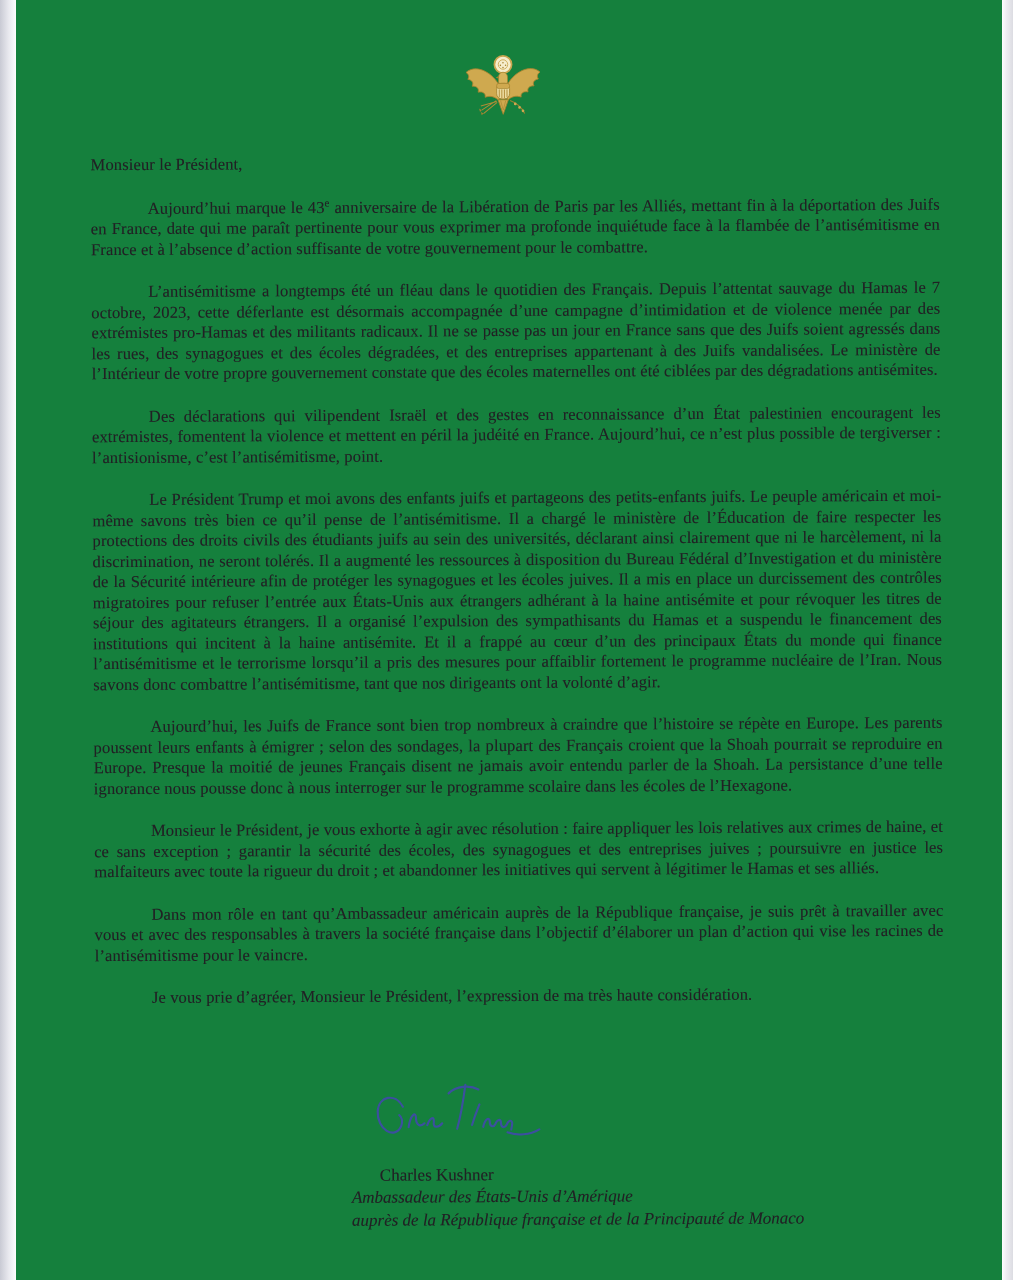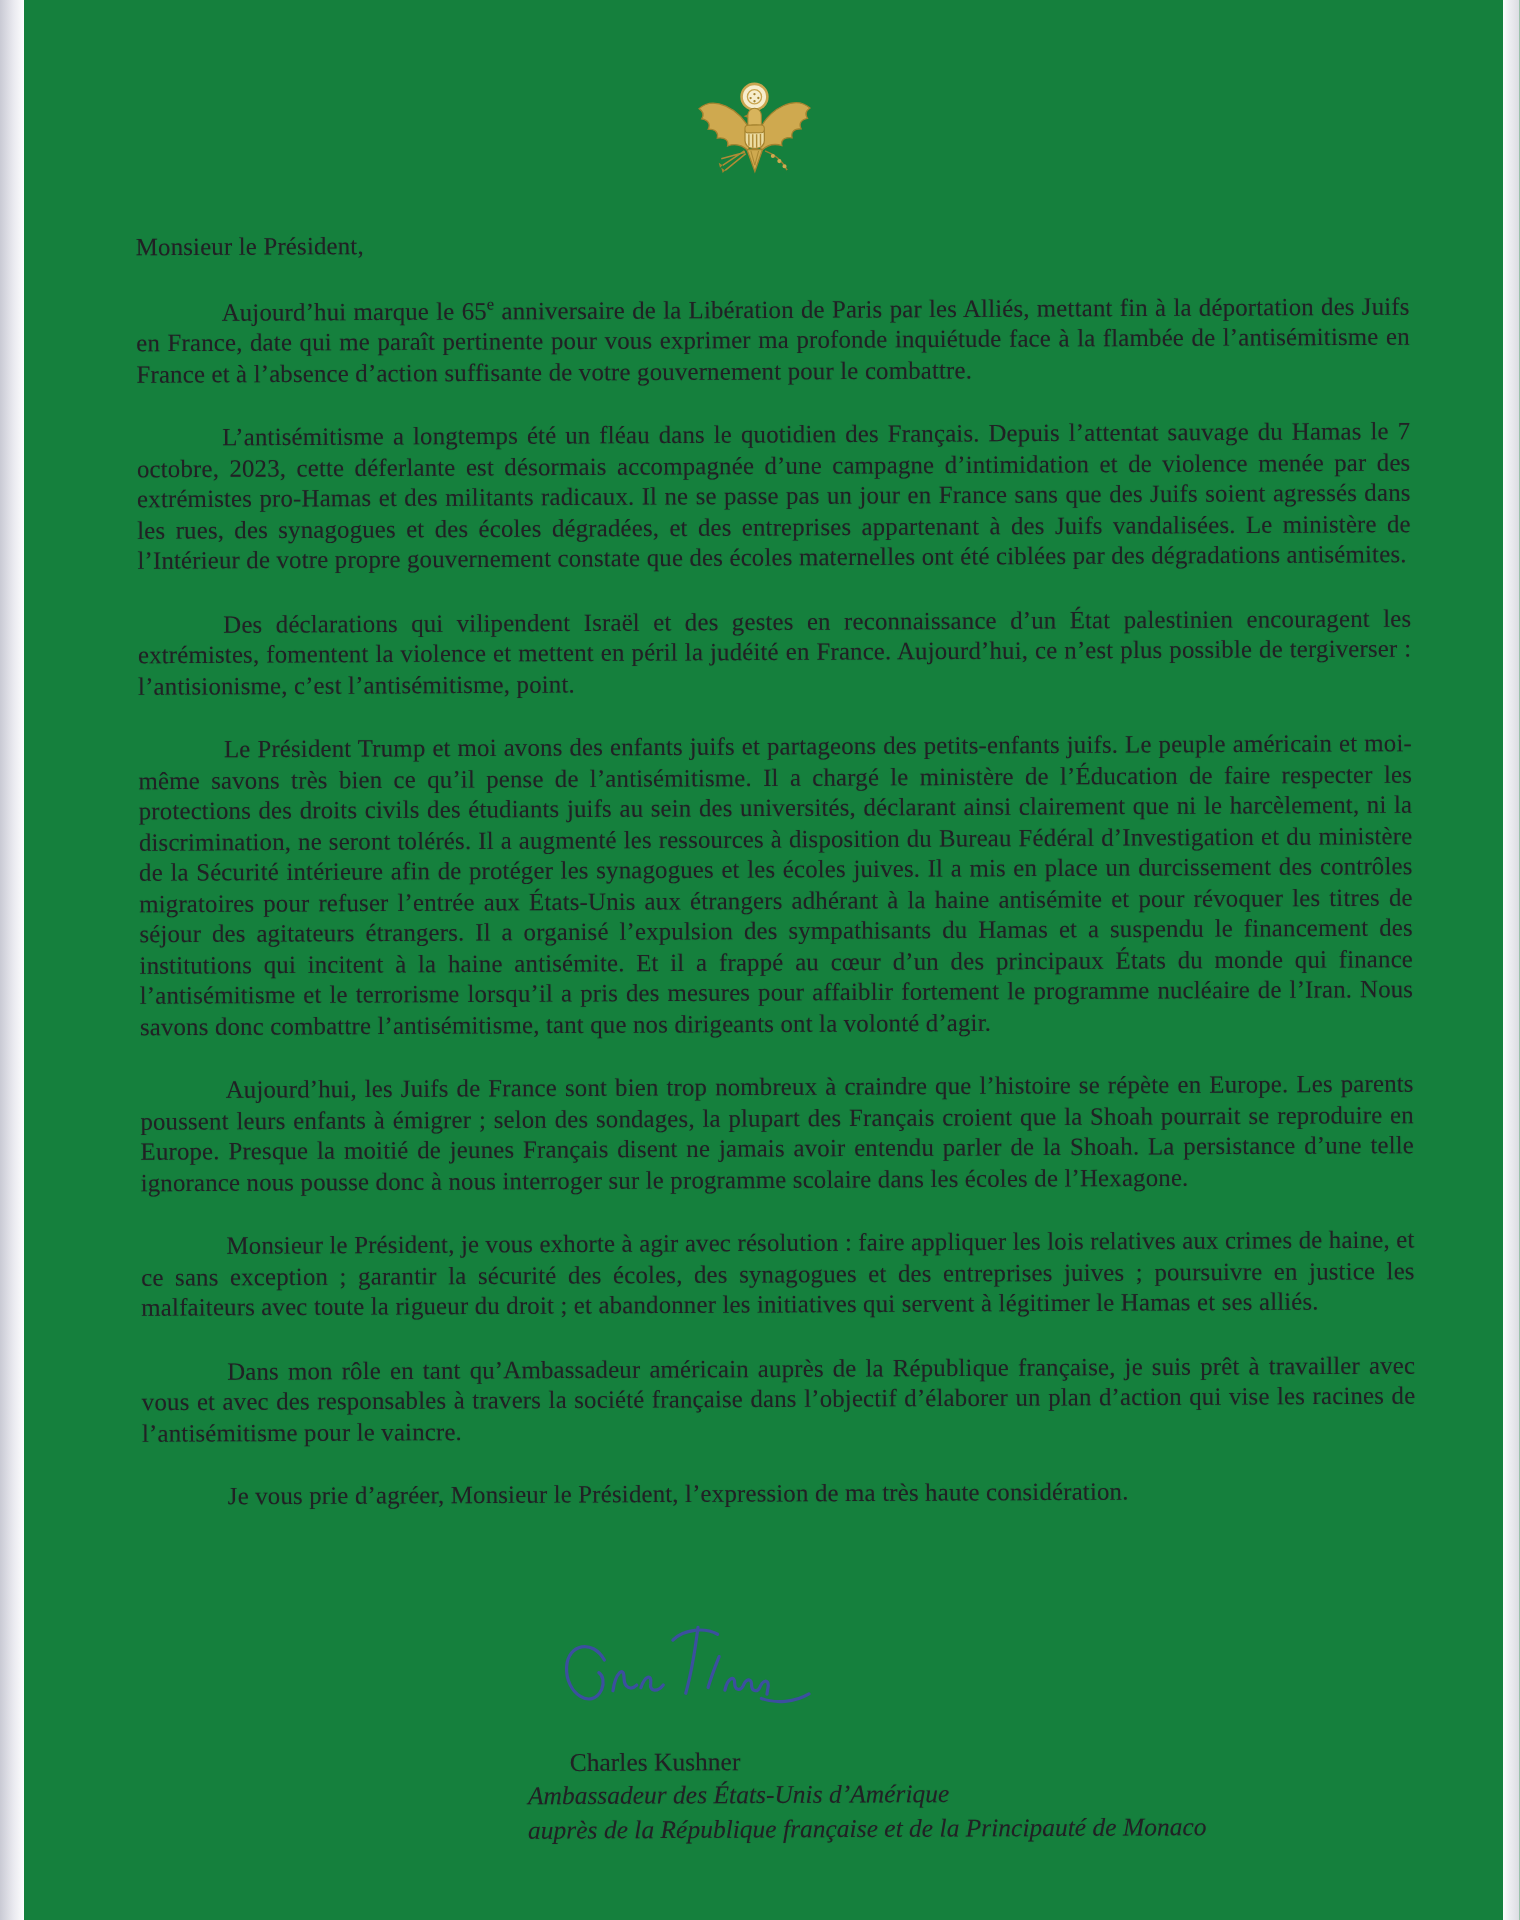--- a/index.html
+++ b/index.html
@@ -136,21 +136,21 @@
         <path d="M58,56 C66,59 72,65 75,71" stroke="#9f8030" stroke-width="1.2" fill="none"></path>
         <circle cx="64" cy="60" r="1.6" fill="#cfa94f"></circle>
         <circle cx="69" cy="64" r="1.6" fill="#cfa94f"></circle>
         <circle cx="73" cy="68" r="1.6" fill="#cfa94f"></circle>
       </svg>
     </div>
 
     <div class="body-text">
       <p class="greeting">Monsieur le Président,</p>
 
-      <p class="para"><span>Aujourd’hui marque le 65</span><sup>e</sup><span> anniversaire de la Libération de Paris par les Alliés, mettant fin à la déportation des Juifs en France, date qui me paraît pertinente pour vous exprimer ma profonde inquiétude face à la flambée de l’antisémitisme en France et à l’absence d’action suffisante de votre gouvernement pour le combattre.</span></p>
+      <p class="para"><span>Aujourd’hui marque le 43</span><sup>e</sup><span> anniversaire de la Libération de Paris par les Alliés, mettant fin à la déportation des Juifs en France, date qui me paraît pertinente pour vous exprimer ma profonde inquiétude face à la flambée de l’antisémitisme en France et à l’absence d’action suffisante de votre gouvernement pour le combattre.</span></p>
 
       <p class="para">L’antisémitisme a longtemps été un fléau dans le quotidien des Français. Depuis l’attentat sauvage du Hamas le 7 octobre, 2023, cette déferlante est désormais accompagnée d’une campagne d’intimidation et de violence menée par des extrémistes pro-Hamas et des militants radicaux. Il ne se passe pas un jour en France sans que des Juifs soient agressés dans les rues, des synagogues et des écoles dégradées, et des entreprises appartenant à des Juifs vandalisées. Le ministère de l’Intérieur de votre propre gouvernement constate que des écoles maternelles ont été ciblées par des dégradations antisémites.</p>
       <p class="para">Des déclarations qui vilipendent Israël et des gestes en reconnaissance d’un État palestinien encouragent les extrémistes, fomentent la violence et mettent en péril la judéité en France. Aujourd’hui, ce n’est plus possible de tergiverser : l’antisionisme, c’est l’antisémitisme, point.</p>
       <p class="para">Le Président Trump et moi avons des enfants juifs et partageons des petits-enfants juifs. Le peuple américain et moi-même savons très bien ce qu’il pense de l’antisémitisme. Il a chargé le ministère de l’Éducation de faire respecter les protections des droits civils des étudiants juifs au sein des universités, déclarant ainsi clairement que ni le harcèlement, ni la discrimination, ne seront tolérés. Il a augmenté les ressources à disposition du Bureau Fédéral d’Investigation et du ministère de la Sécurité intérieure afin de protéger les synagogues et les écoles juives. Il a mis en place un durcissement des contrôles migratoires pour refuser l’entrée aux États-Unis aux étrangers adhérant à la haine antisémite et pour révoquer les titres de séjour des agitateurs étrangers. Il a organisé l’expulsion des sympathisants du Hamas et a suspendu le financement des institutions qui incitent à la haine antisémite. Et il a frappé au cœur d’un des principaux États du monde qui finance l’antisémitisme et le terrorisme lorsqu’il a pris des mesures pour affaiblir fortement le programme nucléaire de l’Iran. Nous savons donc combattre l’antisémitisme, tant que nos dirigeants ont la volonté d’agir.</p>
       <p class="para">Aujourd’hui, les Juifs de France sont bien trop nombreux à craindre que l’histoire se répète en Europe. Les parents poussent leurs enfants à émigrer ; selon des sondages, la plupart des Français croient que la Shoah pourrait se reproduire en Europe. Presque la moitié de jeunes Français disent ne jamais avoir entendu parler de la Shoah. La persistance d’une telle ignorance nous pousse donc à nous interroger sur le programme scolaire dans les écoles de l’Hexagone.</p>
       <p class="para">Monsieur le Président, je vous exhorte à agir avec résolution : faire appliquer les lois relatives aux crimes de haine, et ce sans exception ; garantir la sécurité des écoles, des synagogues et des entreprises juives ; poursuivre en justice les malfaiteurs avec toute la rigueur du droit ; et abandonner les initiatives qui servent à légitimer le Hamas et ses alliés.</p>
       <p class="para">Dans mon rôle en tant qu’Ambassadeur américain auprès de la République française, je suis prêt à travailler avec vous et avec des responsables à travers la société française dans l’objectif d’élaborer un plan d’action qui vise les racines de l’antisémitisme pour le vaincre.</p>
       <p class="para closing">Je vous prie d’agréer, Monsieur le Président, l’expression de ma très haute considération.</p>
     </div>
 

